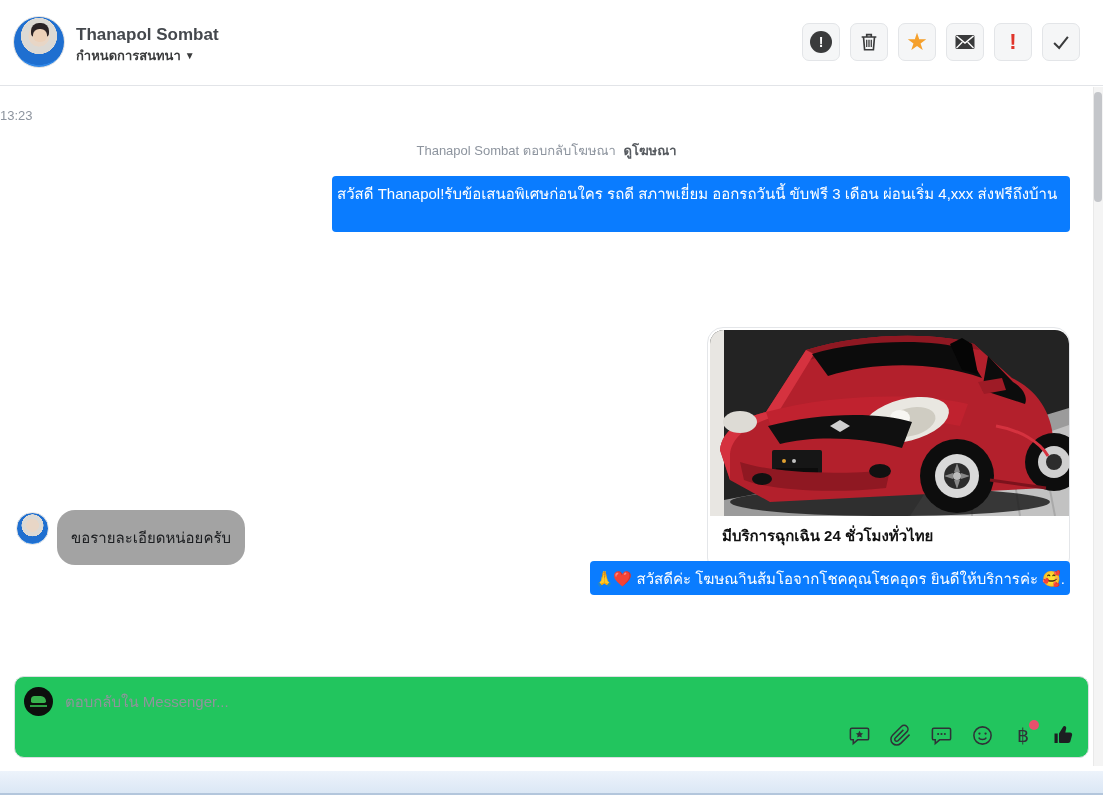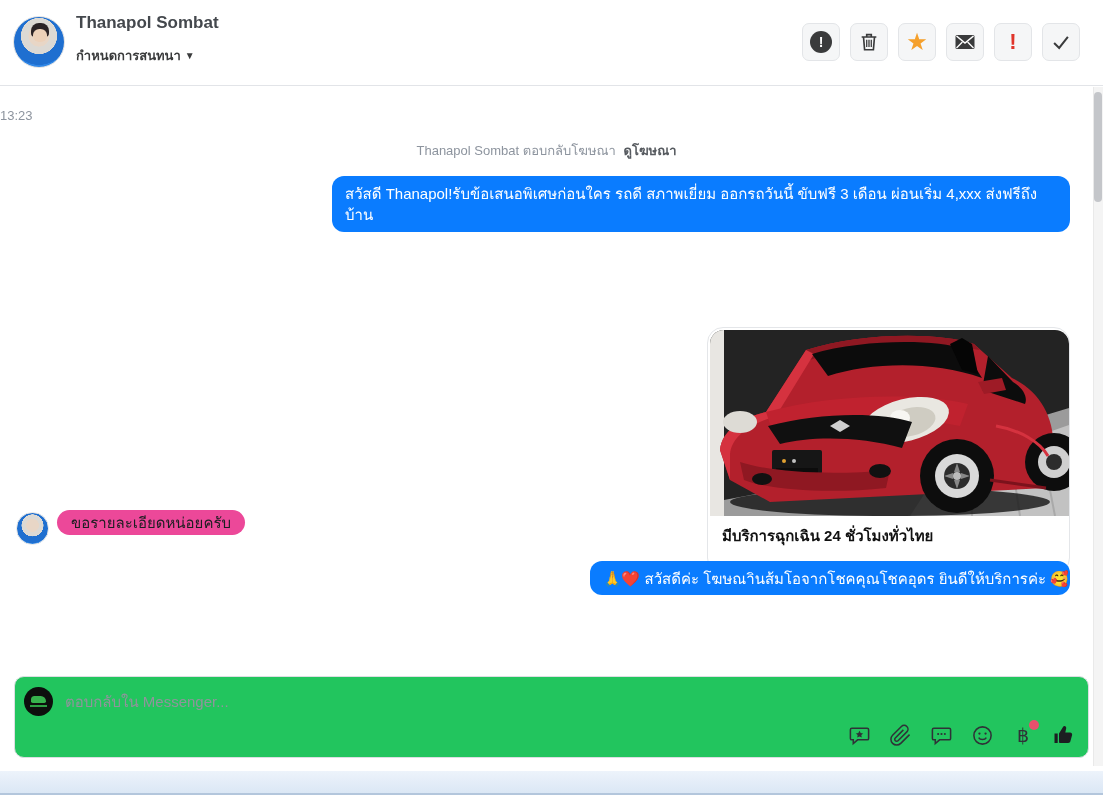--- a/index.html
+++ b/index.html
@@ -14,21 +14,21 @@
     position:absolute; left:0; top:0; width:1103px; height:86px;
     background:#fff; border-bottom:1px solid #e2e4e8;
   }
   .header-avatar {
     position:absolute; left:13px; top:16px; width:52px; height:52px; border-radius:50%;
     background:radial-gradient(circle at 50% 38%, #e8d6c6 0 26%, #dcd9d4 27% 45%, #1f6fd0 46% 72%, #2f86e6 73% 100%);
     overflow:hidden; border:1px solid #e3e3e3;
   }
   .header-avatar::before { content:""; position:absolute; left:17px; top:6px; width:18px; height:14px; background:#2a2225; border-radius:8px 8px 4px 4px; }
   .header-avatar::after  { content:""; position:absolute; left:19px; top:12px; width:14px; height:13px; background:#ecd0b8; border-radius:45%; }
-  .header-name { position:absolute; left:76px; top:13px; font-size:17px; font-weight:bold; color:#44484d; }
+  .header-name { position:absolute; left:76px; top:25px; font-size:17px; font-weight:bold; color:#44484d; }
   .header-sub  { position:absolute; left:76px; top:45px; font-size:13px; font-weight:bold; color:#3a3b3c; cursor:pointer; }
   .header-sub .caret { font-size:10px; margin-left:4px; position:relative; top:-1px; }
 
   .header-actions { position:absolute; right:23px; top:23px; display:flex; gap:10px; }
   .hbtn {
     width:38px; height:38px; border-radius:7px; background:#f5f6f7; border:1px solid #e3e5e8;
     display:flex; align-items:center; justify-content:center; cursor:pointer;
   }
   .icircle {
     width:22px; height:22px; border-radius:50%; background:#3a3b3c; color:#fff;
@@ -38,25 +38,25 @@
   .ibang { color:#e0352b; font-size:22px; font-weight:bold; line-height:1; }
 
   
   .chat { position:absolute; left:0; top:87px; width:1093px; height:589px; background:#fff; overflow:hidden; }
   .ts   { position:absolute; left:0; width:1093px; font-size:13px; color:#8d949e; }
   .meta { position:absolute; left:0; width:1093px; text-align:center; font-size:13px; color:#8d949e; }
   .meta .link { color:#565a5f; font-weight:bold; cursor:pointer; margin-left:4px; }
 
   .bubble-out {
     position:absolute; background:#0a7cff; color:#fff; font-size:15px; line-height:21px;
-    border-radius:12px; padding:7px 13px;
+    border-radius:4px; padding:7px 5px;
   }
   .bubble-in {
-    position:absolute; background:#ec4899; color:#1c1e21; font-size:15px; line-height:21px;
-    border-radius:18px; padding:2px 14px;
+    position:absolute; background:#a3a3a3; color:#1c1e21; font-size:15px; line-height:21px;
+    border-radius:18px; padding:17px 14px;
   }
   .msg-avatar {
     position:absolute; width:33px; height:33px; border-radius:50%;
     background:radial-gradient(circle at 50% 40%, #e8d6c6 0 26%, #dcd9d4 27% 45%, #1f6fd0 46% 72%, #2f86e6 73% 100%);
     border:1px solid #e6e6e6;
   }
 
   .ad-card {
     position:absolute; left:707px; top:240px; width:363px; height:247px;
     border:1px solid #e4e6e9; border-radius:16px; background:#fff; overflow:hidden; cursor:pointer;

